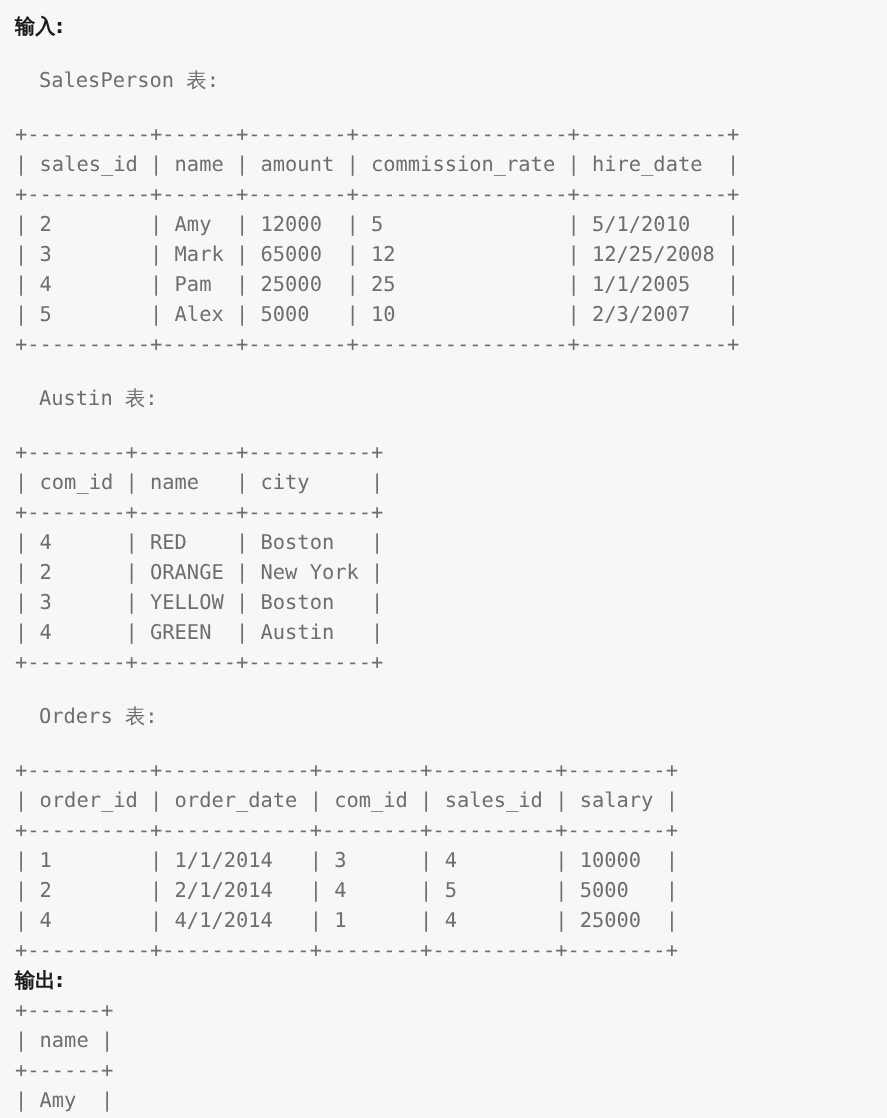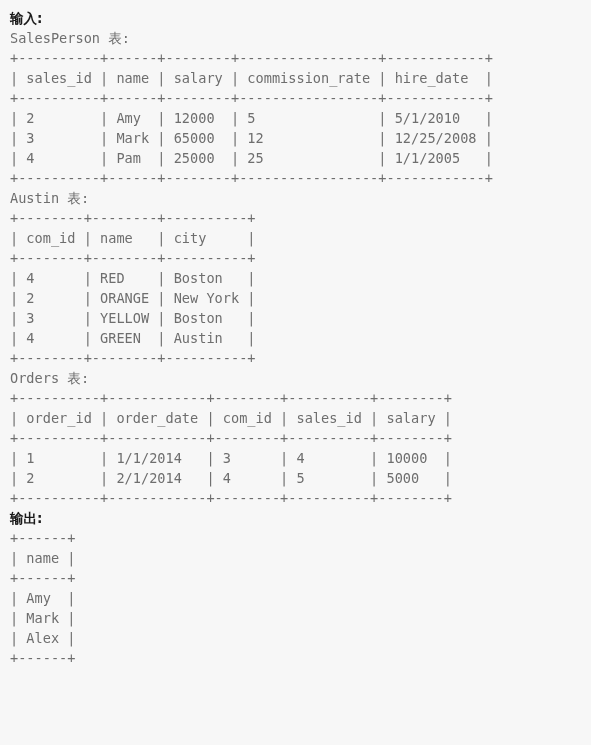--- a/index.html
+++ b/index.html
@@ -40,40 +40,41 @@
     margin: 0;
     letter-spacing: 0px;
   }
   .table-caption {
     font-family: "DejaVu Sans Mono", "Liberation Mono", monospace;
     font-size: 13.6px;
     line-height: 20px;
     height: 20px;
     color: #6e6e6e;
     white-space: pre;
-    margin: 0;
+    margin: 16px;
   }
   .blk { margin: 0; padding: 0; }
 </style>
 </head>
 <body>
 
 <div class="page">
 
   <div class="blk">
     <div class="section-heading">输入:</div>
 
     <div class="blk">
       <div class="table-caption">SalesPerson 表:</div>
       <div class="code-line">+----------+------+--------+-----------------+------------+</div>
-      <div class="code-line">| sales_id | name | salary | commission_rate | hire_date  |</div>
+      <div class="code-line">| sales_id | name | amount | commission_rate | hire_date  |</div>
       <div class="code-line">+----------+------+--------+-----------------+------------+</div>
       <div class="code-line">| 2        | Amy  | 12000  | 5               | 5/1/2010   |</div>
       <div class="code-line">| 3        | Mark | 65000  | 12              | 12/25/2008 |</div>
       <div class="code-line">| 4        | Pam  | 25000  | 25              | 1/1/2005   |</div>
+      <div class="code-line">| 5        | Alex | 5000   | 10              | 2/3/2007   |</div>
       <div class="code-line">+----------+------+--------+-----------------+------------+</div>
     </div>
 
     <div class="blk">
       <div class="table-caption">Austin 表:</div>
       <div class="code-line">+--------+--------+----------+</div>
       <div class="code-line">| com_id | name   | city     |</div>
       <div class="code-line">+--------+--------+----------+</div>
       <div class="code-line">| 4      | RED    | Boston   |</div>
       <div class="code-line">| 2      | ORANGE | New York |</div>
@@ -82,20 +83,21 @@
       <div class="code-line">+--------+--------+----------+</div>
     </div>
 
     <div class="blk">
       <div class="table-caption">Orders 表:</div>
       <div class="code-line">+----------+------------+--------+----------+--------+</div>
       <div class="code-line">| order_id | order_date | com_id | sales_id | salary |</div>
       <div class="code-line">+----------+------------+--------+----------+--------+</div>
       <div class="code-line">| 1        | 1/1/2014   | 3      | 4        | 10000  |</div>
       <div class="code-line">| 2        | 2/1/2014   | 4      | 5        | 5000   |</div>
+      <div class="code-line">| 4        | 4/1/2014   | 1      | 4        | 25000  |</div>
       <div class="code-line">+----------+------------+--------+----------+--------+</div>
     </div>
   </div>
 
   <div class="blk">
     <div class="section-heading">输出:</div>
     <div class="code-line">+------+</div>
     <div class="code-line">| name |</div>
     <div class="code-line">+------+</div>
     <div class="code-line">| Amy  |</div>

